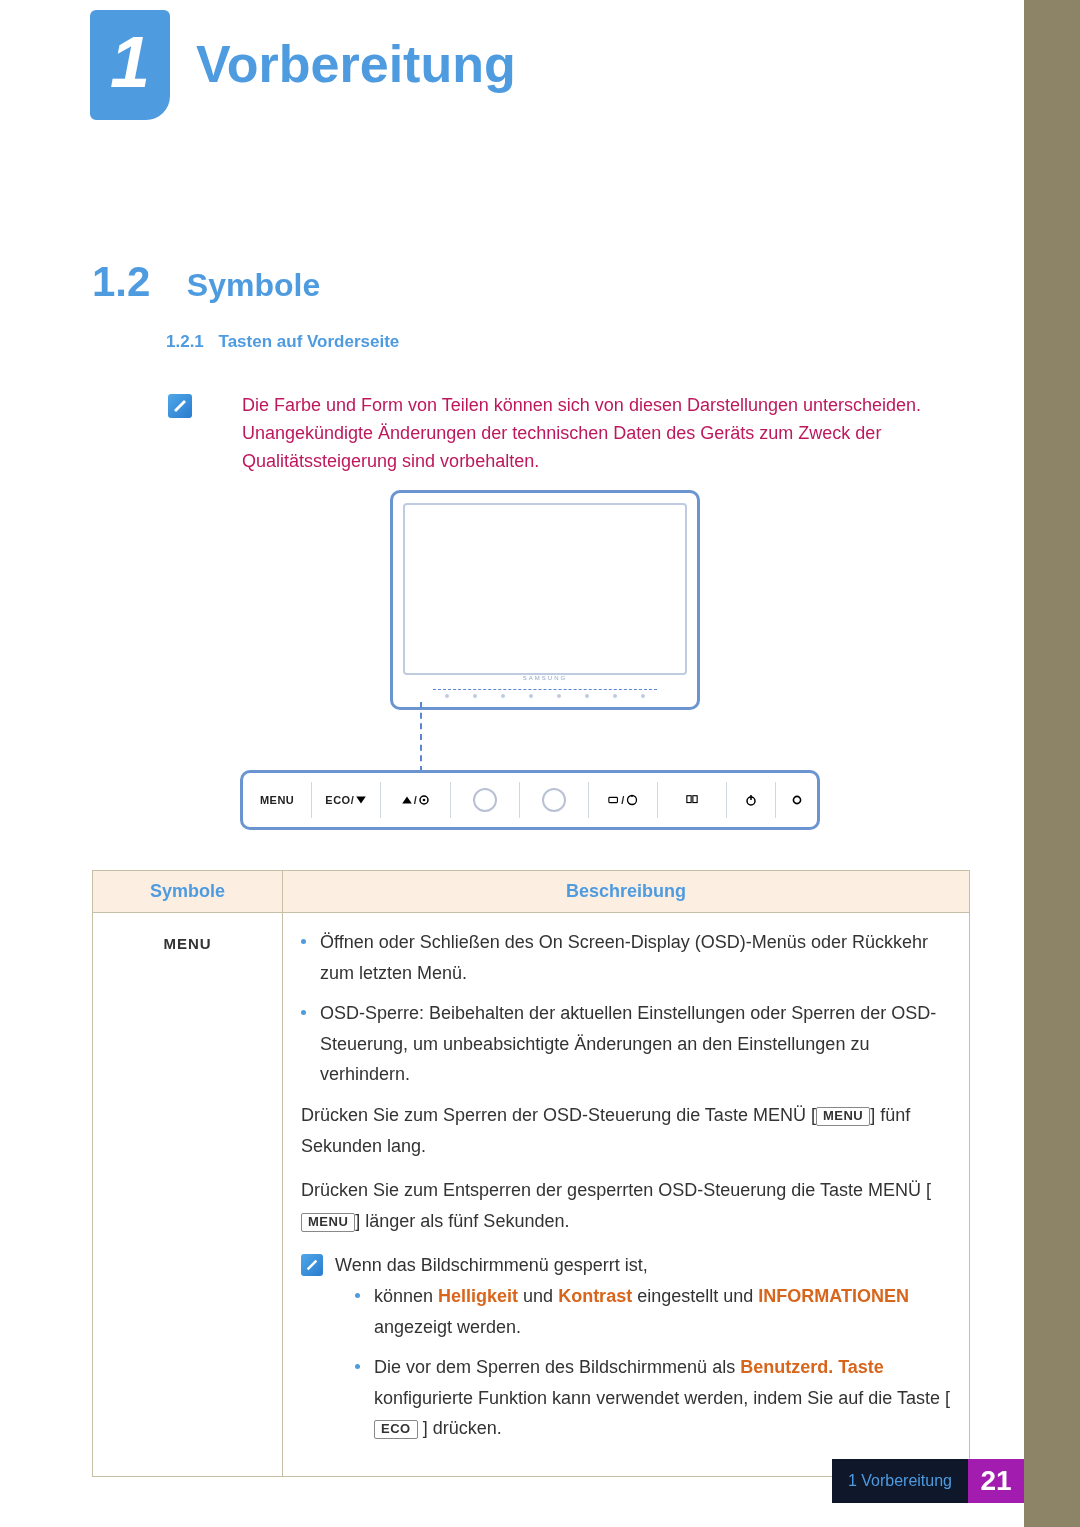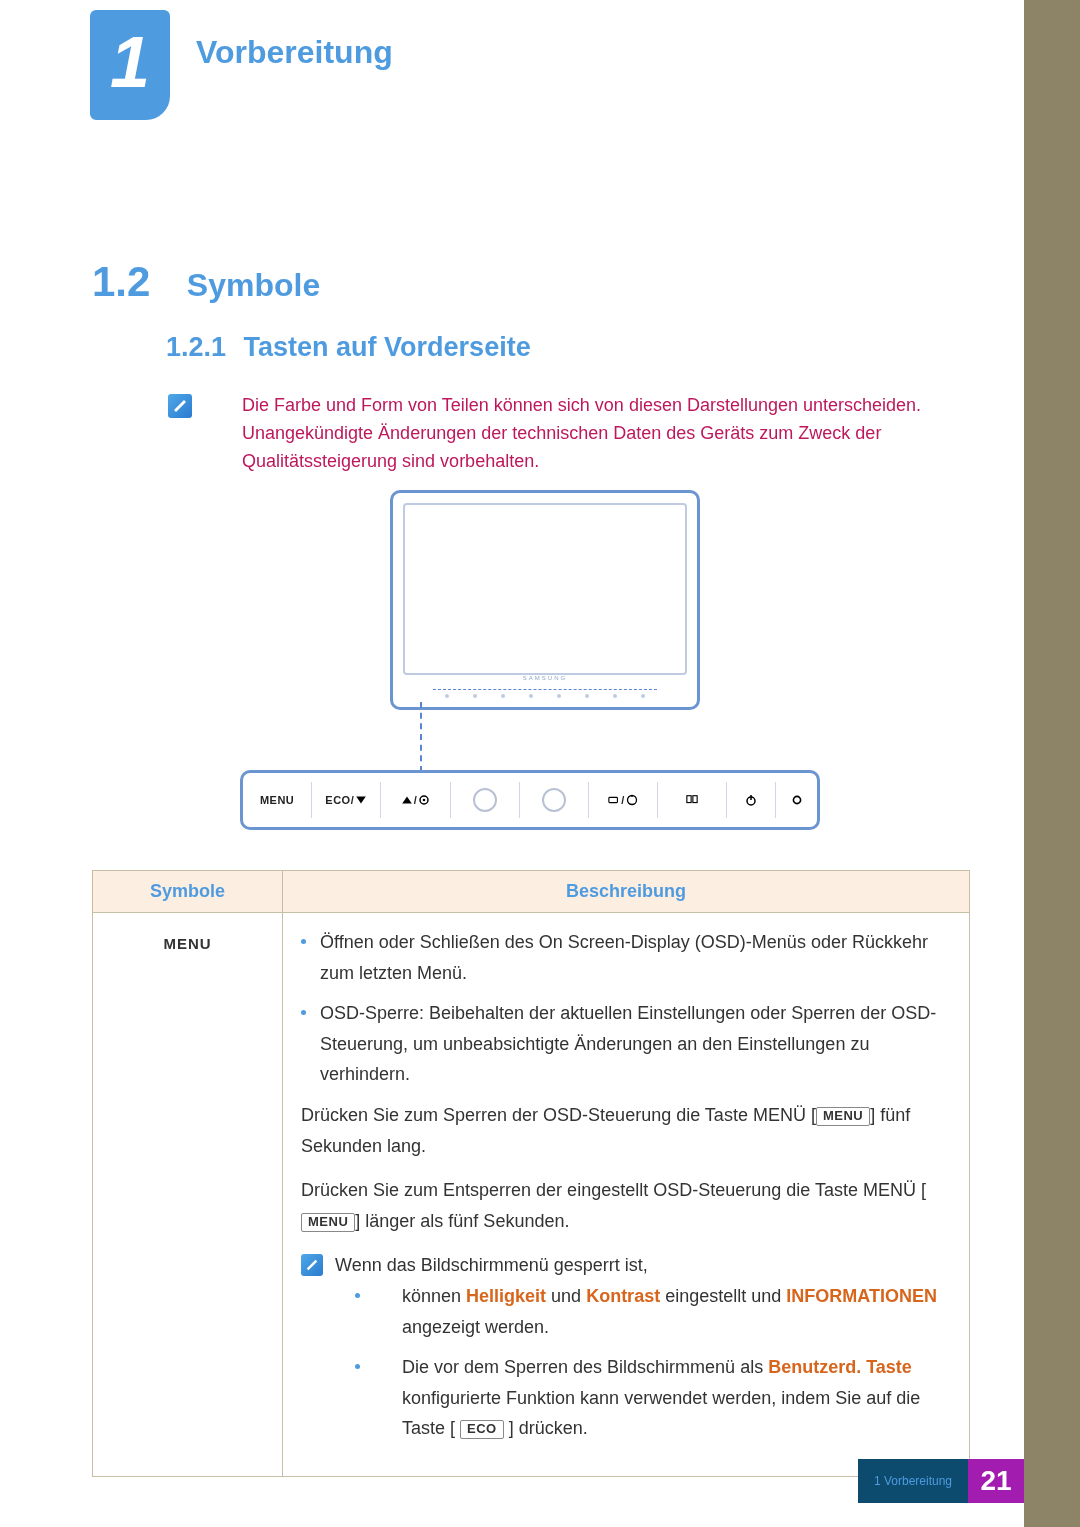--- a/index.html
+++ b/index.html
@@ -31,21 +31,21 @@
     font-size: 72px;
     font-weight: bold;
     text-align: center;
     line-height: 104px;
     font-style: italic;
   }
   .chapter-title {
     position: absolute;
     left: 196px;
     top: 34px;
-    font-size: 32px;
+    font-size: 52px;
     color: #4e9be0;
     font-weight: 600;
   }
   .section-row {
     position: absolute;
     left: 92px;
     top: 258px;
   }
   .section-number {
     display: inline-block;
@@ -57,21 +57,21 @@
   .section-title {
     display: inline-block;
     font-size: 32px;
     color: #4e9be0;
     font-weight: bold;
   }
   .subsection-row {
     position: absolute;
     left: 166px;
     top: 332px;
-    font-size: 27px;
+    font-size: 17px;
     color: #4e9be0;
     font-weight: bold;
   }
   .subsection-number { margin-right: 10px; }
   .note-icon {
     position: absolute;
     left: 168px;
     top: 394px;
     width: 24px;
     height: 24px;
@@ -233,34 +233,34 @@
     width: 22px; height: 22px;
     background: linear-gradient(135deg, #4fa8e8, #2a7bcf);
     border-radius: 3px;
     margin-right: 12px;
     margin-top: 4px;
     flex-shrink: 0;
     display: flex; align-items: center; justify-content: center;
   }
   .inline-note-icon svg { width: 14px; height: 14px; }
   .inline-note-body { flex: 1; }
-  .inline-note .bullet-row { margin-left: 20px; gap: 28px; }
+  .inline-note .bullet-row { margin-left: 20px; }
   .orange { color: #d8651c; font-weight: bold; }
   .footer {
     position: absolute;
     bottom: 24px;
     right: 56px;
     display: flex;
     align-items: stretch;
     height: 44px;
   }
   .footer-label {
-    background: #0c4a6e;
-    color: #4e9be0;
-    font-size: 12px;
+    background: #0f172a;
+    color: #4e9be0;
+    font-size: 16px;
     padding: 0 16px;
     display: flex;
     align-items: center;
   }
   .footer-page {
     background: #a21caf;
     color: #fff;
     font-size: 28px;
     font-weight: bold;
     width: 56px;
@@ -380,21 +380,21 @@
           <div class="bullet-text">Öffnen oder Schließen des On Screen-Display (OSD)-Menüs oder Rückkehr zum letzten Menü.</div>
         </div>
         <div class="bullet-row">
           <div class="bullet-dot"></div>
           <div class="bullet-text">OSD-Sperre: Beibehalten der aktuellen Einstellungen oder Sperren der OSD-Steuerung, um unbeabsichtigte Änderungen an den Einstellungen zu verhindern.</div>
         </div>
         <div class="desc-block">
           <span>Drücken Sie zum Sperren der OSD-Steuerung die Taste MENÜ </span>[<span class="key-box">MENU</span>]<span> fünf Sekunden lang.</span>
         </div>
         <div class="desc-block">
-          <span>Drücken Sie zum Entsperren der eingestellt OSD-Steuerung die Taste MENÜ </span>[<span class="key-box">MENU</span>]<span> länger als fünf Sekunden.</span>
+          <span>Drücken Sie zum Entsperren der gesperrten OSD-Steuerung die Taste MENÜ </span>[<span class="key-box">MENU</span>]<span> länger als fünf Sekunden.</span>
         </div>
         <div class="inline-note">
           <div class="inline-note-icon">
             <svg viewBox="0 0 16 16">
                 <path d="M2 12 L12 2 L14 4 L4 14 Z" fill="#fff"></path>
               </svg>
           </div>
           <div class="inline-note-body">
             <div>Wenn das Bildschirmmenü gesperrt ist,</div>
             <div class="bullet-row">

